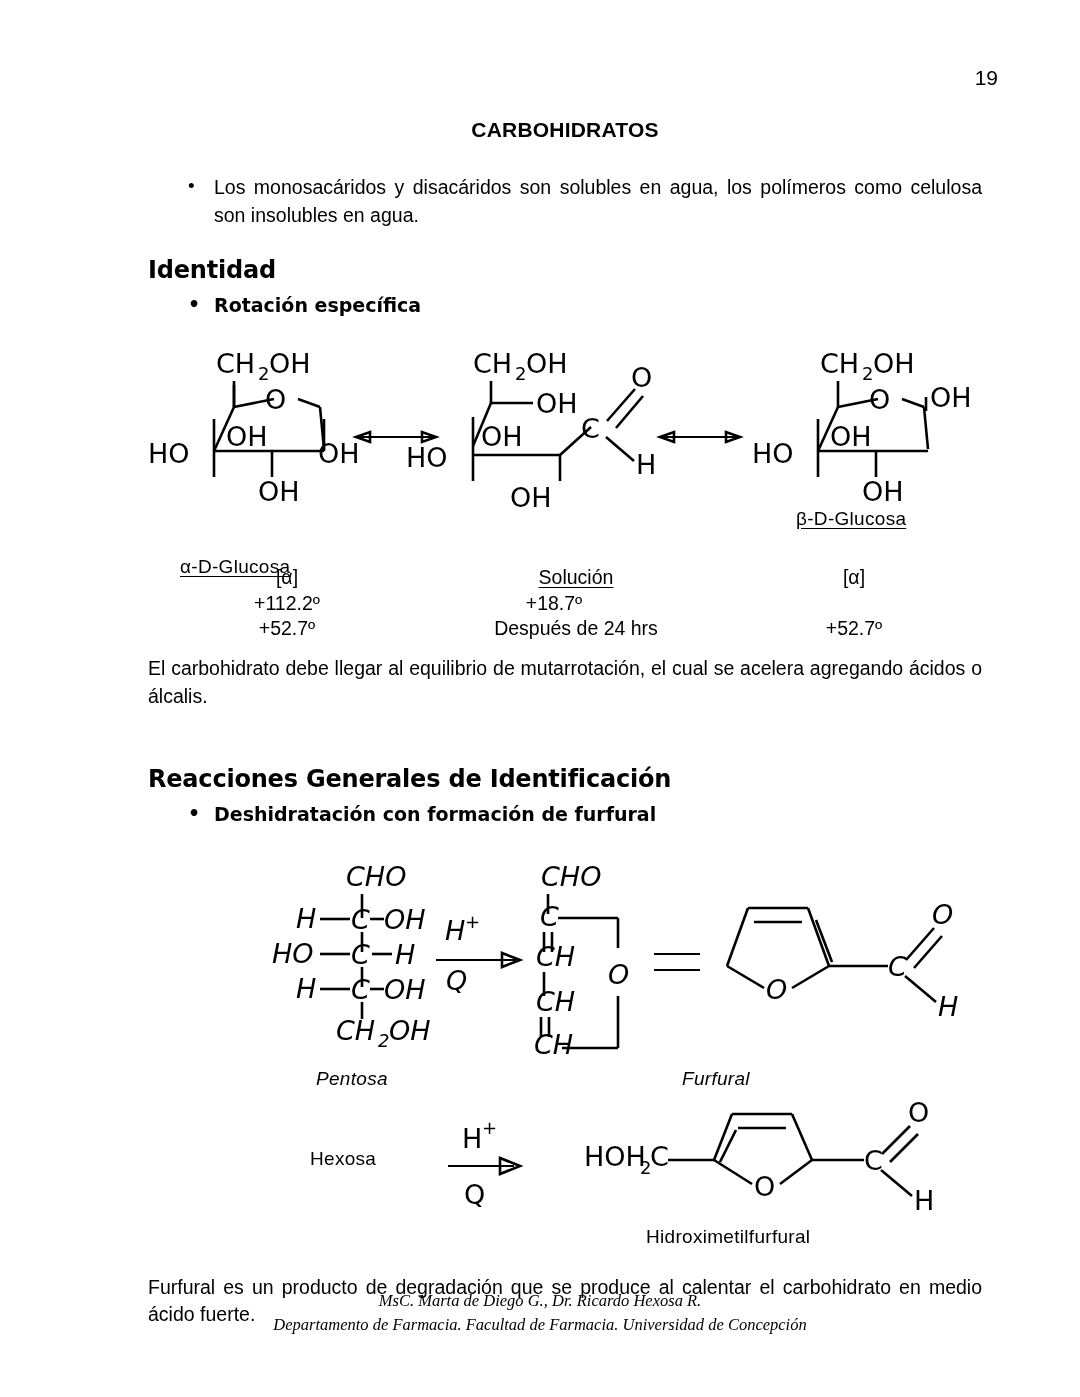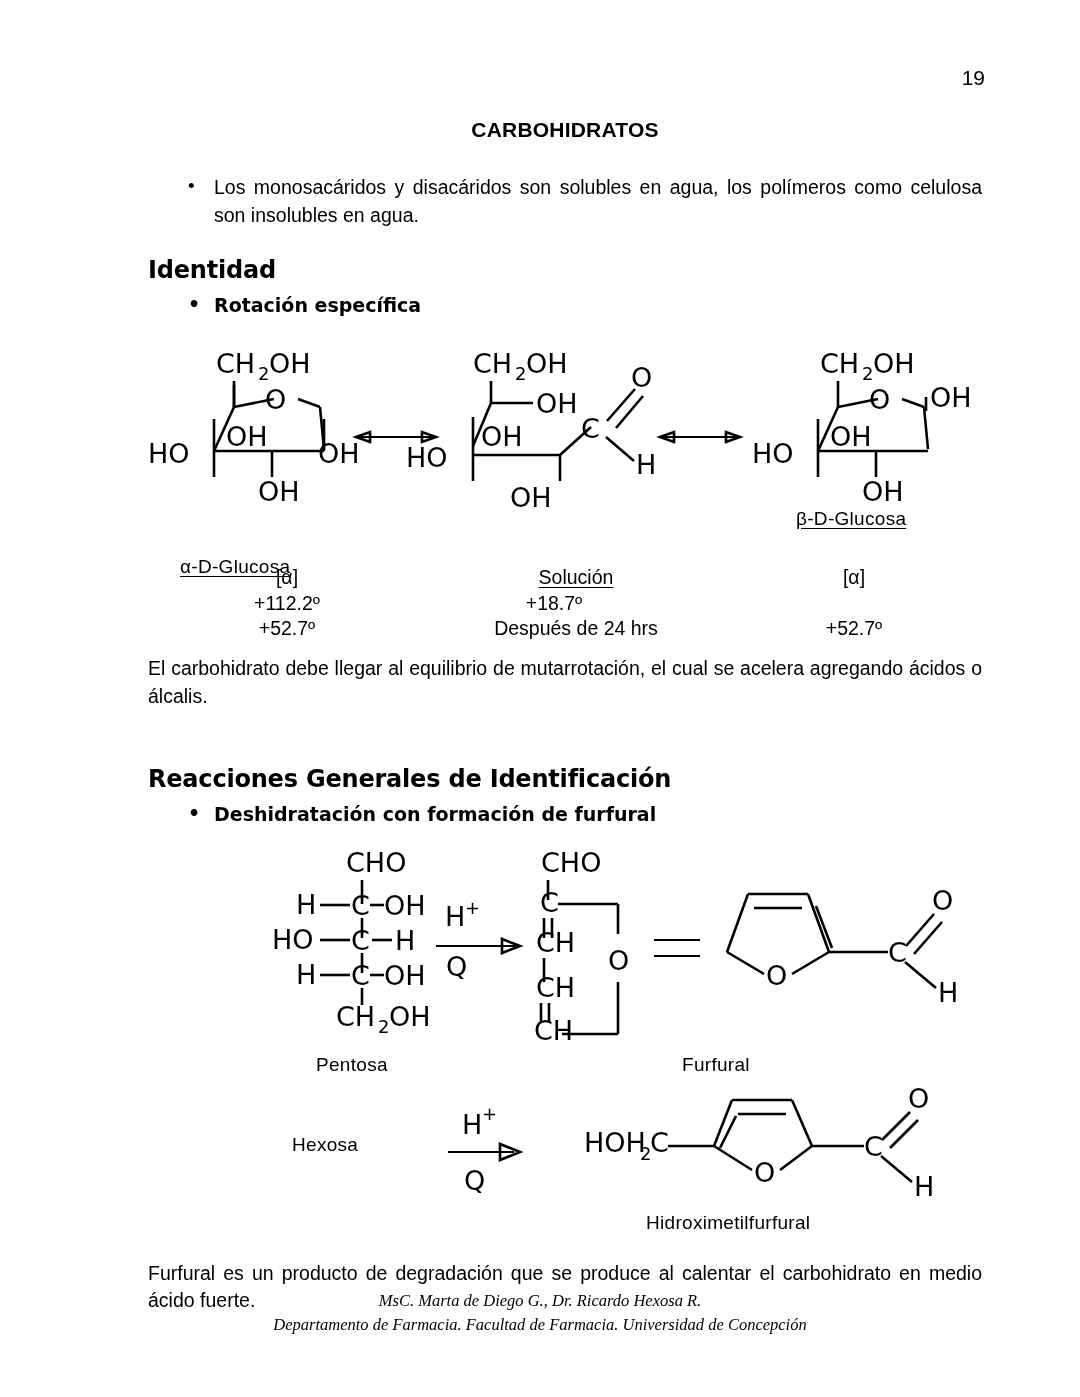--- a/index.html
+++ b/index.html
@@ -20,21 +20,21 @@
     width: 1080px;
     height: 1397px;
     box-sizing: border-box;
     padding: 0;
   }
 
   
   .page-number {
     position: absolute;
     top: 66px;
-    right: 95px;
+    right: 82px;
     font-size: 21px;
     font-family: "Liberation Sans", sans-serif;
   }
 
   
   .content {
     position: absolute;
     left: 148px;
     top: 118px;
     width: 834px;
@@ -303,21 +303,21 @@
       </div>
     </div>
 
     <p class="para" style="margin-top:14px;">El carbohidrato debe llegar al equilibrio de mutarrotación, el cual se acelera agregando ácidos o álcalis.</p>
 
     <h2 class="section-heading" style="margin-top:54px;">Reacciones Generales de Identificación</h2>
     <ul class="bullets">
       <li class="bold-item">Deshidratación con formación de furfural</li>
     </ul>
 
-    <div class="structures" style="height:230px; margin-top:14px;">
+    <div class="structures" style="height:230px; margin-top:28px;font-style:italic;">
       <svg width="834" height="230" viewBox="0 0 834 230">
 
         <g>
           <text class="atom" x="198" y="30">CHO</text>
           <line x1="214" y1="38" x2="214" y2="62"></line>
 
           <text class="atom" x="148" y="72">H</text>
           <line x1="172" y1="63" x2="202" y2="63"></line>
           <text class="atom" x="203" y="73">C</text>
           <line x1="222" y1="63" x2="236" y2="63"></line>
@@ -437,21 +437,21 @@
           <line x1="664" y1="60" x2="716" y2="60"></line>
           <text class="atom" x="716" y="70">C</text>
           <line x1="734" y1="54" x2="762" y2="26"></line>
           <line x1="742" y1="62" x2="770" y2="34"></line>
           <text class="atom" x="760" y="22">O</text>
           <line x1="733" y1="70" x2="764" y2="96"></line>
           <text class="atom" x="766" y="110">H</text>
         </g>
       </svg>
 
-      <div class="struct-label" style="left:144px; top:48px;">Hexosa</div>
+      <div class="struct-label" style="left:162px; top:48px;">Hexosa</div>
       <div class="struct-label" style="left:498px; top:126px;">Hidroximetilfurfural</div>
     </div>
 
     <p class="para" style="margin-top:14px;">Furfural es un producto de degradación que se produce al calentar el carbohidrato en medio ácido fuerte.</p>
 
   </div>
 
   <div class="footer">
     <div>MsC.  Marta de Diego G.,  Dr. Ricardo Hexosa R.</div>
     <div>Departamento de Farmacia. Facultad de Farmacia. Universidad de Concepción</div>

